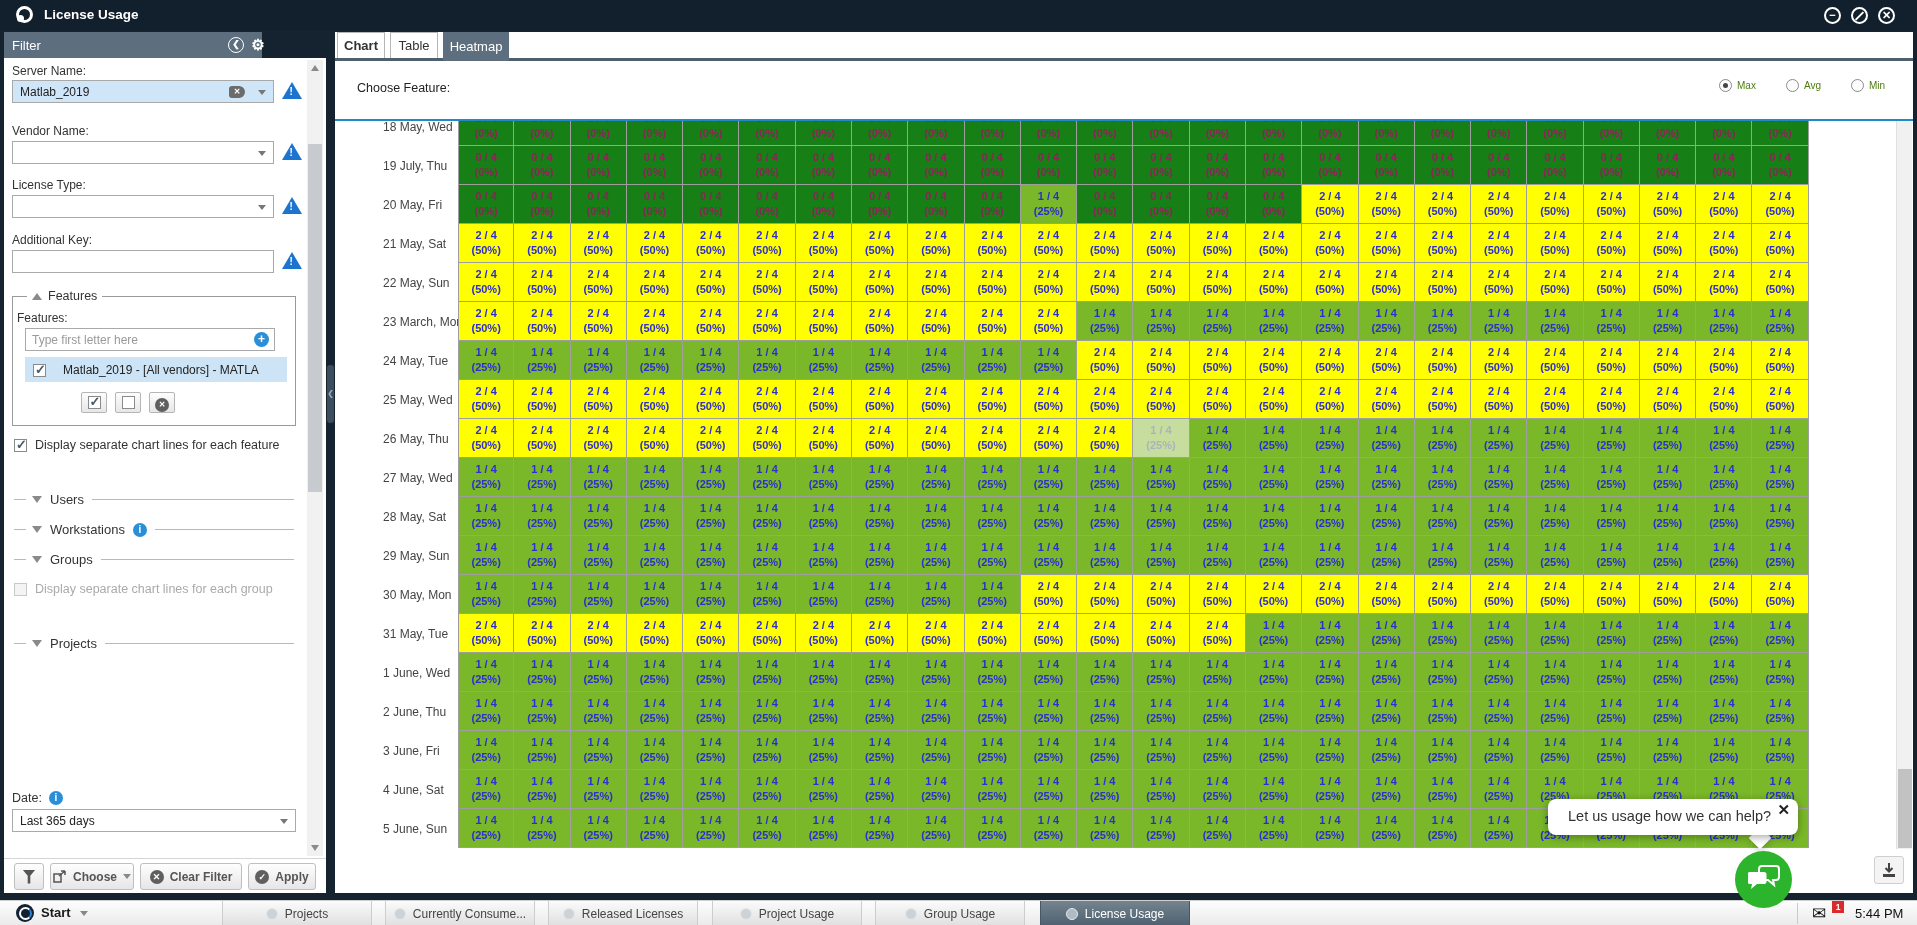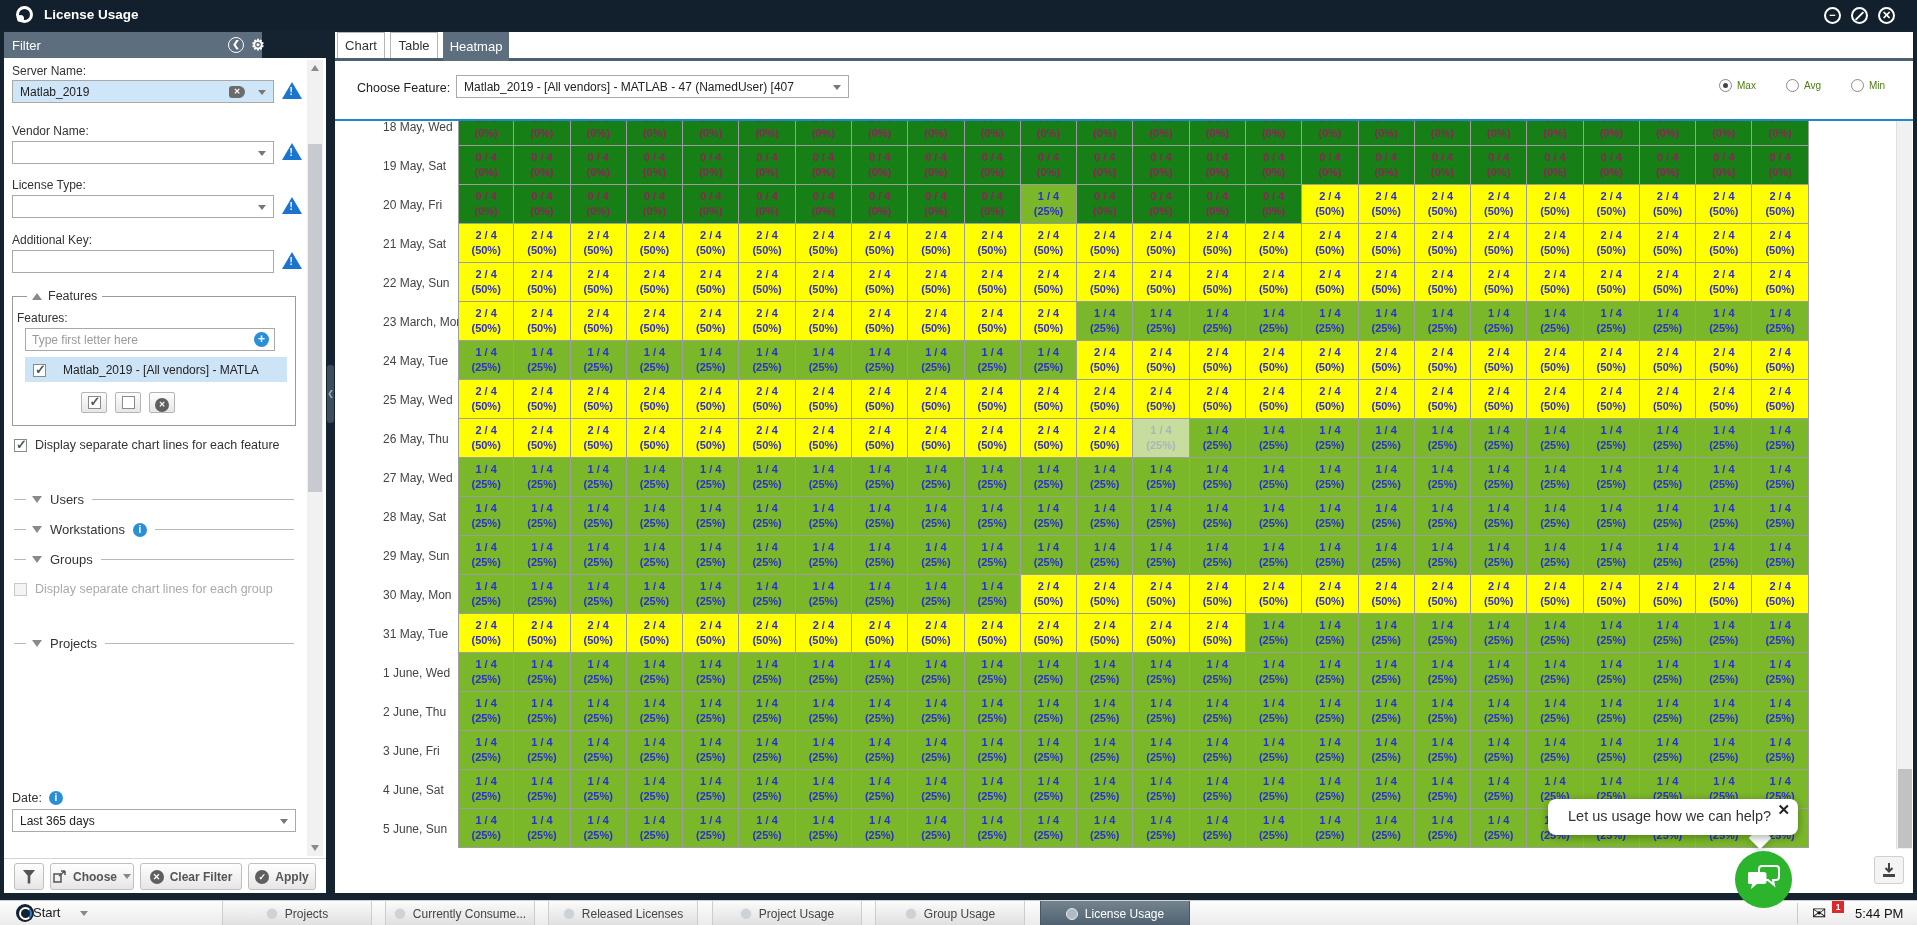--- a/index.html
+++ b/index.html
@@ -83,21 +83,21 @@
   .chat-bubble { left:1548px; top:799px; width:250px; height:36px; background:#fff; border-radius:8px; box-shadow:0 2px 8px rgba(0,0,0,0.35); z-index:30; }
   .chat-msg { position:absolute; left:20px; top:9px; font-size:14.5px; color:#333; white-space:nowrap; }
   .chat-x { position:absolute; right:8px; top:2px; font-size:15px; color:#222; font-weight:bold; }
   .chat-tail { left:1752px; top:830px; width:16px; height:16px; background:#fff; transform:rotate(45deg); box-shadow:3px 3px 6px rgba(0,0,0,0.15); z-index:29; }
   .chat-circle { left:1735px; top:851px; width:57px; height:57px; background:#2db42d; border-radius:50%; z-index:31; text-align:center; }
 
   
   .taskbar { left:0; top:900px; width:1917px; height:25px; background:linear-gradient(#fdfdfd,#ebebeb); border-top:1px solid #cfcfcf; }
   .start-logo { left:16px; top:3px; width:18px; height:18px; background:#122232; border-radius:50%; }
   .start-logo::after { content:""; position:absolute; left:3px; top:3px; width:9px; height:9px; border:2.5px solid #fff; border-radius:50%; border-right-color:#2d7fd3; }
-  .start-lbl { left:33px; top:4px; font-size:13px; font-weight:normal; color:#1a1a1a; }
+  .start-lbl { left:41px; top:4px; font-size:13px; font-weight:bold; color:#1a1a1a; }
   .start-caret { left:80px; top:10px; width:0; height:0; border-left:4px solid transparent; border-right:4px solid transparent; border-top:5px solid #888; }
   .tb-sep { top:2px; width:1px; height:21px; background:#c9c9c9; }
   .tb-btn { position:absolute; top:0; height:25px; width:150px; display:flex; align-items:center; justify-content:center; gap:7px; background:linear-gradient(#fbfbfb,#dfdfdf); border-left:1px solid #cdcdcd; border-right:1px solid #cdcdcd; font-size:12px; color:#444; }
   .tb-btn .dot { width:12px; height:12px; border-radius:50%; background:#ccd2d6; border:1px solid #e6e9eb; }
   .tb-btn.active { background:linear-gradient(#74848f,#4e6070); color:#fff; border-color:#46576a; }
   .tb-btn.active .dot { background:#aebbc4; }
   .mail-wrap { left:1812px; top:2px; }
   .mail { font-size:17px; color:#111; }
   .badge { position:absolute; left:20px; top:-2px; min-width:12px; height:12px; background:#d92b2b; color:#fff; font-size:8.5px; font-weight:bold; text-align:center; line-height:12px; padding:0 1px; }
   .clock { left:1855px; top:5px; font-size:13px; color:#111; }
@@ -240,30 +240,26 @@
     <span class="chk-circ">✕</span>
     <span>Clear Filter</span>
   </div>
   <div class="abs btn" style="left:244px; top:4px; width:68px; height:27px;">
     <span class="chk-circ">✓</span>
     <span>Apply</span>
   </div>
 </div>
 
 <div class="abs main">
-  <div class="tab" style="left:2px; width:48px;">Chart</div>
+  <div class="tab" style="left:2px; width:48px;font-weight:bold;">Chart</div>
   <div class="tab" style="left:55px; width:48px;">Table</div>
   <div class="tab active" style="left:108px; width:66px; line-height:28px;">Heatmap</div>
   <div class="tab-underline"></div>
 
   <div class="cf-label">Choose Feature:</div>
-  <div class="combo cf-combo">
-    <span class="val" style="right:20px;">Matlab_2019 - [All vendors] - MATLAB - 47 (NamedUser) [407</span>
-    <span class="caret"></span>
-  </div>
 
   <div class="radio-row" style="left:1384px;">
     <span class="radio sel"></span>
     <span class="radio-lbl">Max</span>
   </div>
   <div class="radio-row" style="left:1451px;">
     <span class="radio"></span>
     <span class="radio-lbl">Avg</span>
   </div>
   <div class="radio-row" style="left:1516px;">
@@ -365,21 +361,21 @@
           <div>(0%)</div>
         </div>
         <div class="hm-cell" style="background: rgb(22, 128, 22); color: rgb(139, 36, 87);">
           <div>0 / 4</div>
           <div>(0%)</div>
         </div>
         <div class="hm-cell" style="background: rgb(22, 128, 22); color: rgb(139, 36, 87);">
           <div>0 / 4</div>
           <div>(0%)</div>
         </div>
-        <div class="hm-label">19 May, Sat</div>
+        <div class="hm-label">19 July, Thu</div>
         <div class="hm-cell" style="background: rgb(22, 128, 22); color: rgb(139, 36, 87);">
           <div>0 / 4</div>
           <div>(0%)</div>
         </div>
         <div class="hm-cell" style="background: rgb(22, 128, 22); color: rgb(139, 36, 87);">
           <div>0 / 4</div>
           <div>(0%)</div>
         </div>
         <div class="hm-cell" style="background: rgb(22, 128, 22); color: rgb(139, 36, 87);">
           <div>0 / 4</div>

